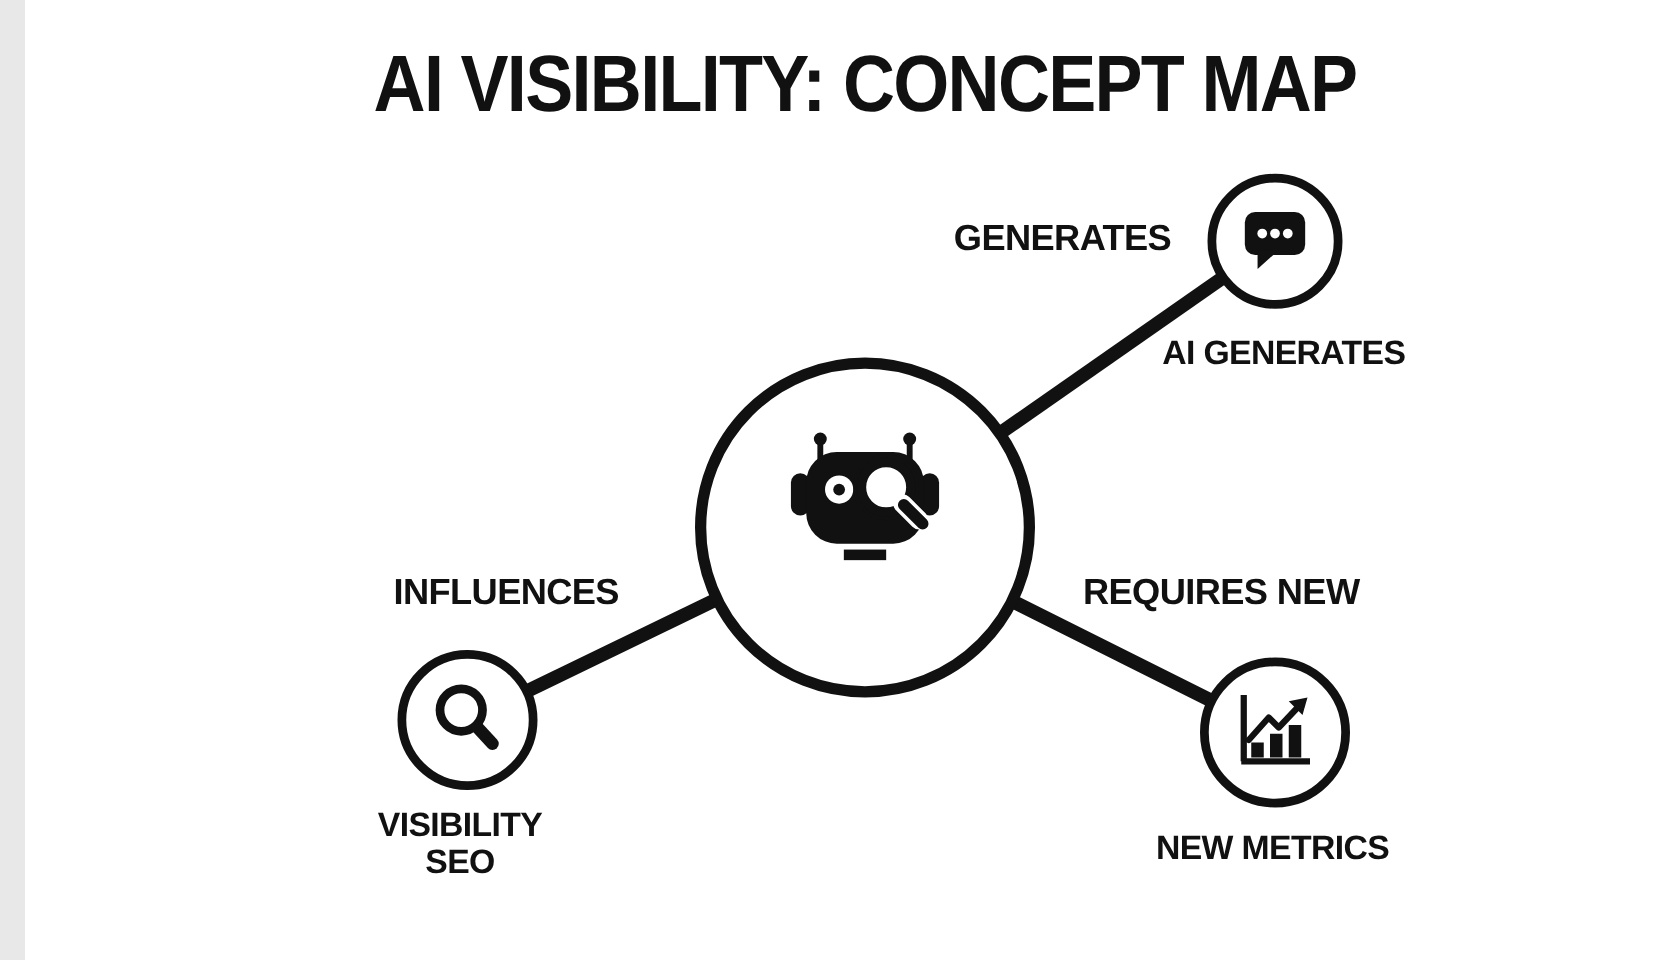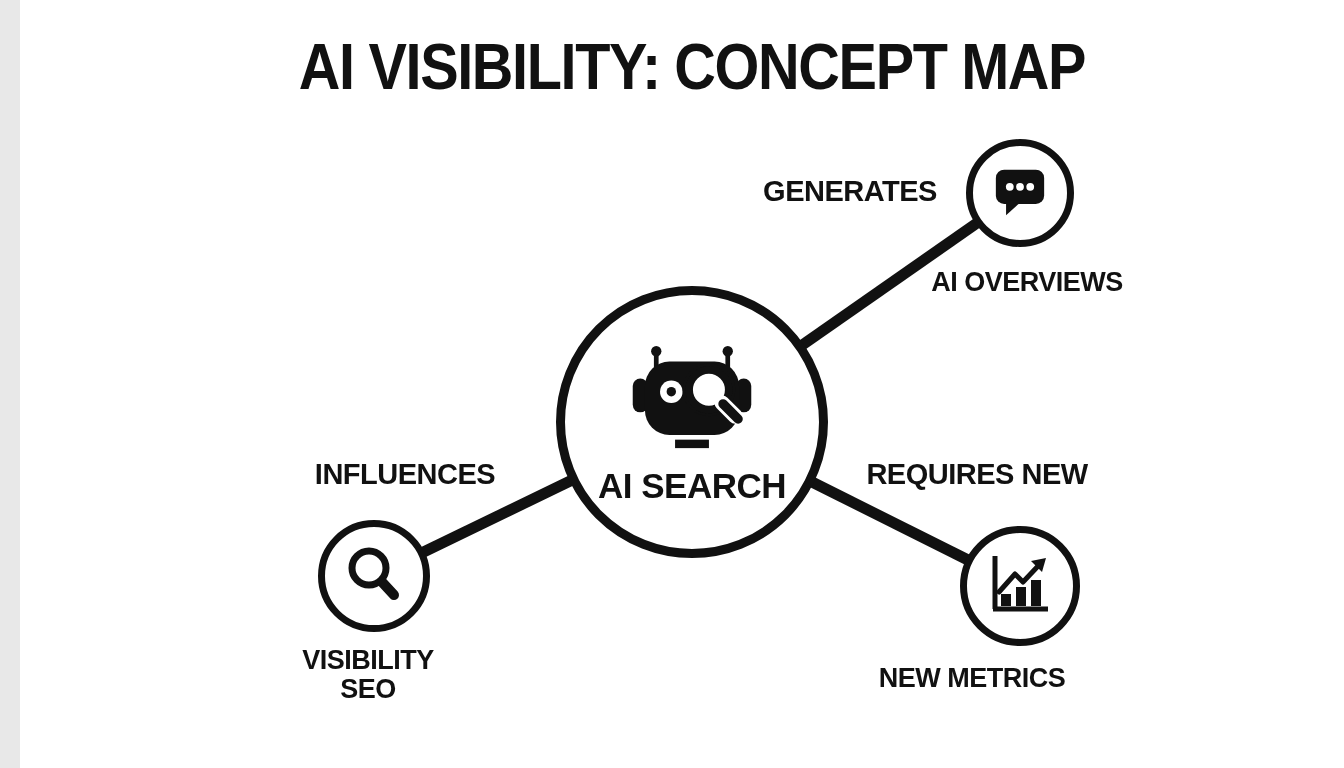--- a/index.html
+++ b/index.html
@@ -83,21 +83,21 @@
     position: absolute;
     font-size: 27px;
     font-weight: bold;
     letter-spacing: -0.5px;
     text-align: center;
     transform: translateX(-50%);
     line-height: 1.07;
   }
   .label-ai-overviews    { left: 1007px; top: 268px; white-space: nowrap; }
   .label-traditional-seo { left: 348px;  top: 646px; width: 190px; }
-  .label-new-metrics     { left: 952px;  top: 664px; white-space: nowrap; }
+  .label-new-metrics     { left: 998px;  top: 664px; white-space: nowrap; }
 </style>
 </head>
 <body>
 
 <div class="canvas">
 
   <svg class="lines" viewBox="0 0 1344 768">
     <line class="ink-stroke" x1="672" y1="422" x2="1000" y2="193" stroke-width="11"></line>
     <line class="ink-stroke" x1="672" y1="422" x2="354" y2="576" stroke-width="11"></line>
     <line class="ink-stroke" x1="672" y1="422" x2="1000" y2="586" stroke-width="11"></line>
@@ -125,21 +125,20 @@
         <circle class="ink-stroke no-fill" cx="88" cy="54" r="21" stroke-width="14"></circle>
         <circle class="ink-stroke" cx="88" cy="54" r="21" stroke-width="8" fill="#111111"></circle>
         <circle class="ink-stroke bg-fill" cx="88" cy="54" r="21" stroke-width="8" fill="none" stroke="#ffffff"></circle>
 
         <line x1="102" y1="68" x2="116" y2="82" stroke="#ffffff" stroke-width="16" stroke-linecap="round"></line>
         <line class="ink-stroke" x1="103" y1="69" x2="119" y2="85" stroke-width="10" stroke-linecap="round"></line>
 
         <rect class="ink-fill" x="52" y="107" width="36" height="9"></rect>
       </svg>
     </div>
-    <div class="center-label">AI SEARCH</div>
   </div>
 
   <div class="node sat-top-right">
     <span>
       <svg width="56" height="52" viewBox="0 0 60 56">
         <rect class="ink-fill" x="4" y="5" width="52" height="37" rx="9"></rect>
         <polygon class="ink-fill" points="15,38 15,54 33,38"></polygon>
         <circle class="bg-fill" cx="19" cy="23.5" r="4.2"></circle>
         <circle class="bg-fill" cx="30" cy="23.5" r="4.2"></circle>
         <circle class="bg-fill" cx="41" cy="23.5" r="4.2"></circle>
@@ -170,17 +169,17 @@
         <polyline class="ink-stroke no-fill" points="11,38 27,20 35,28 52,10" stroke-width="5" stroke-linecap="round" stroke-linejoin="round"></polyline>
         <polygon class="ink-fill" points="58,4 43,7 54,18"></polygon>
       </svg>
     </span>
   </div>
 
   <div class="edge-label edge-generates">GENERATES</div>
   <div class="edge-label edge-influences">INFLUENCES</div>
   <div class="edge-label edge-requires-new">REQUIRES NEW</div>
 
-  <div class="node-label label-ai-overviews">AI OVERVIEWS</div>
+  <div class="node-label label-ai-overviews">AI GENERATES</div>
   <div class="node-label label-traditional-seo">VISIBILITY SEO</div>
   <div class="node-label label-new-metrics">NEW METRICS</div>
 
 </div>
 
 </body></html>

